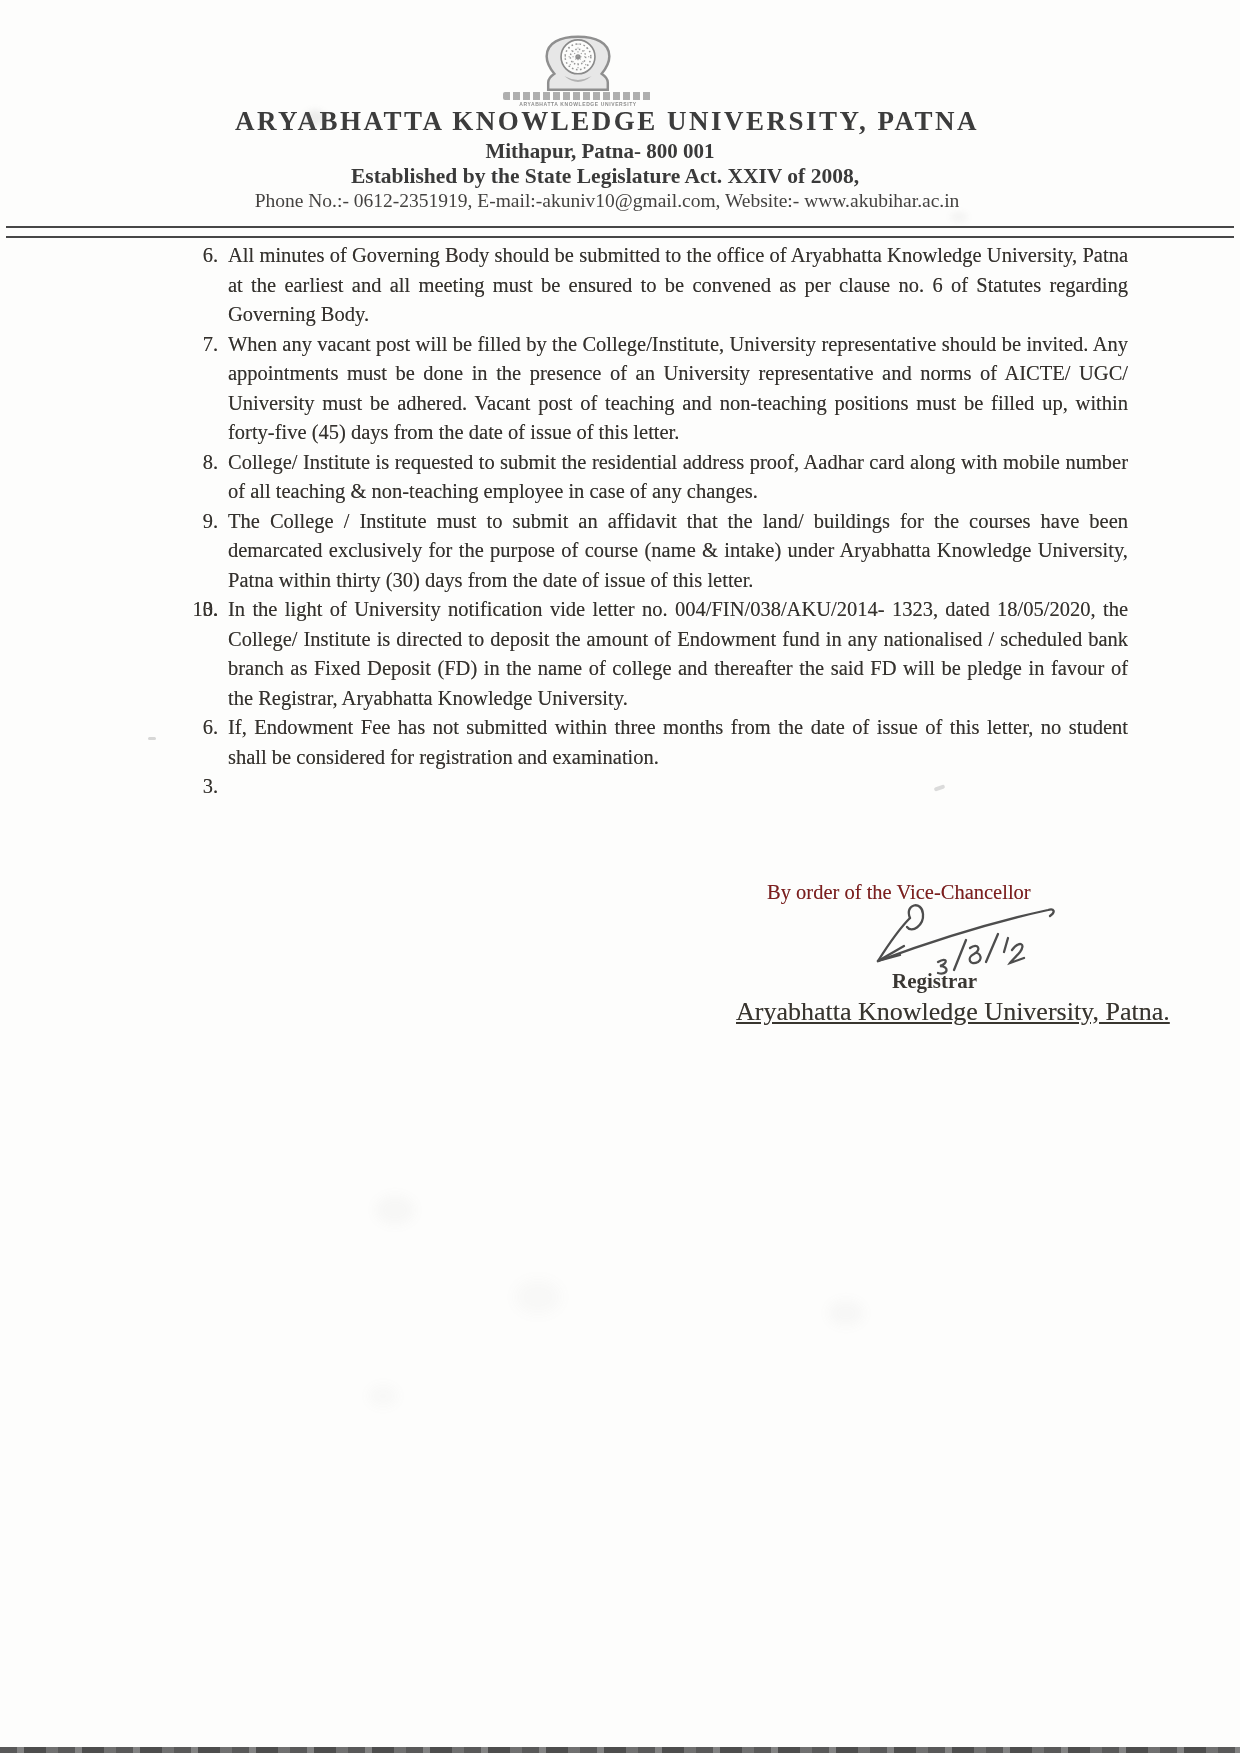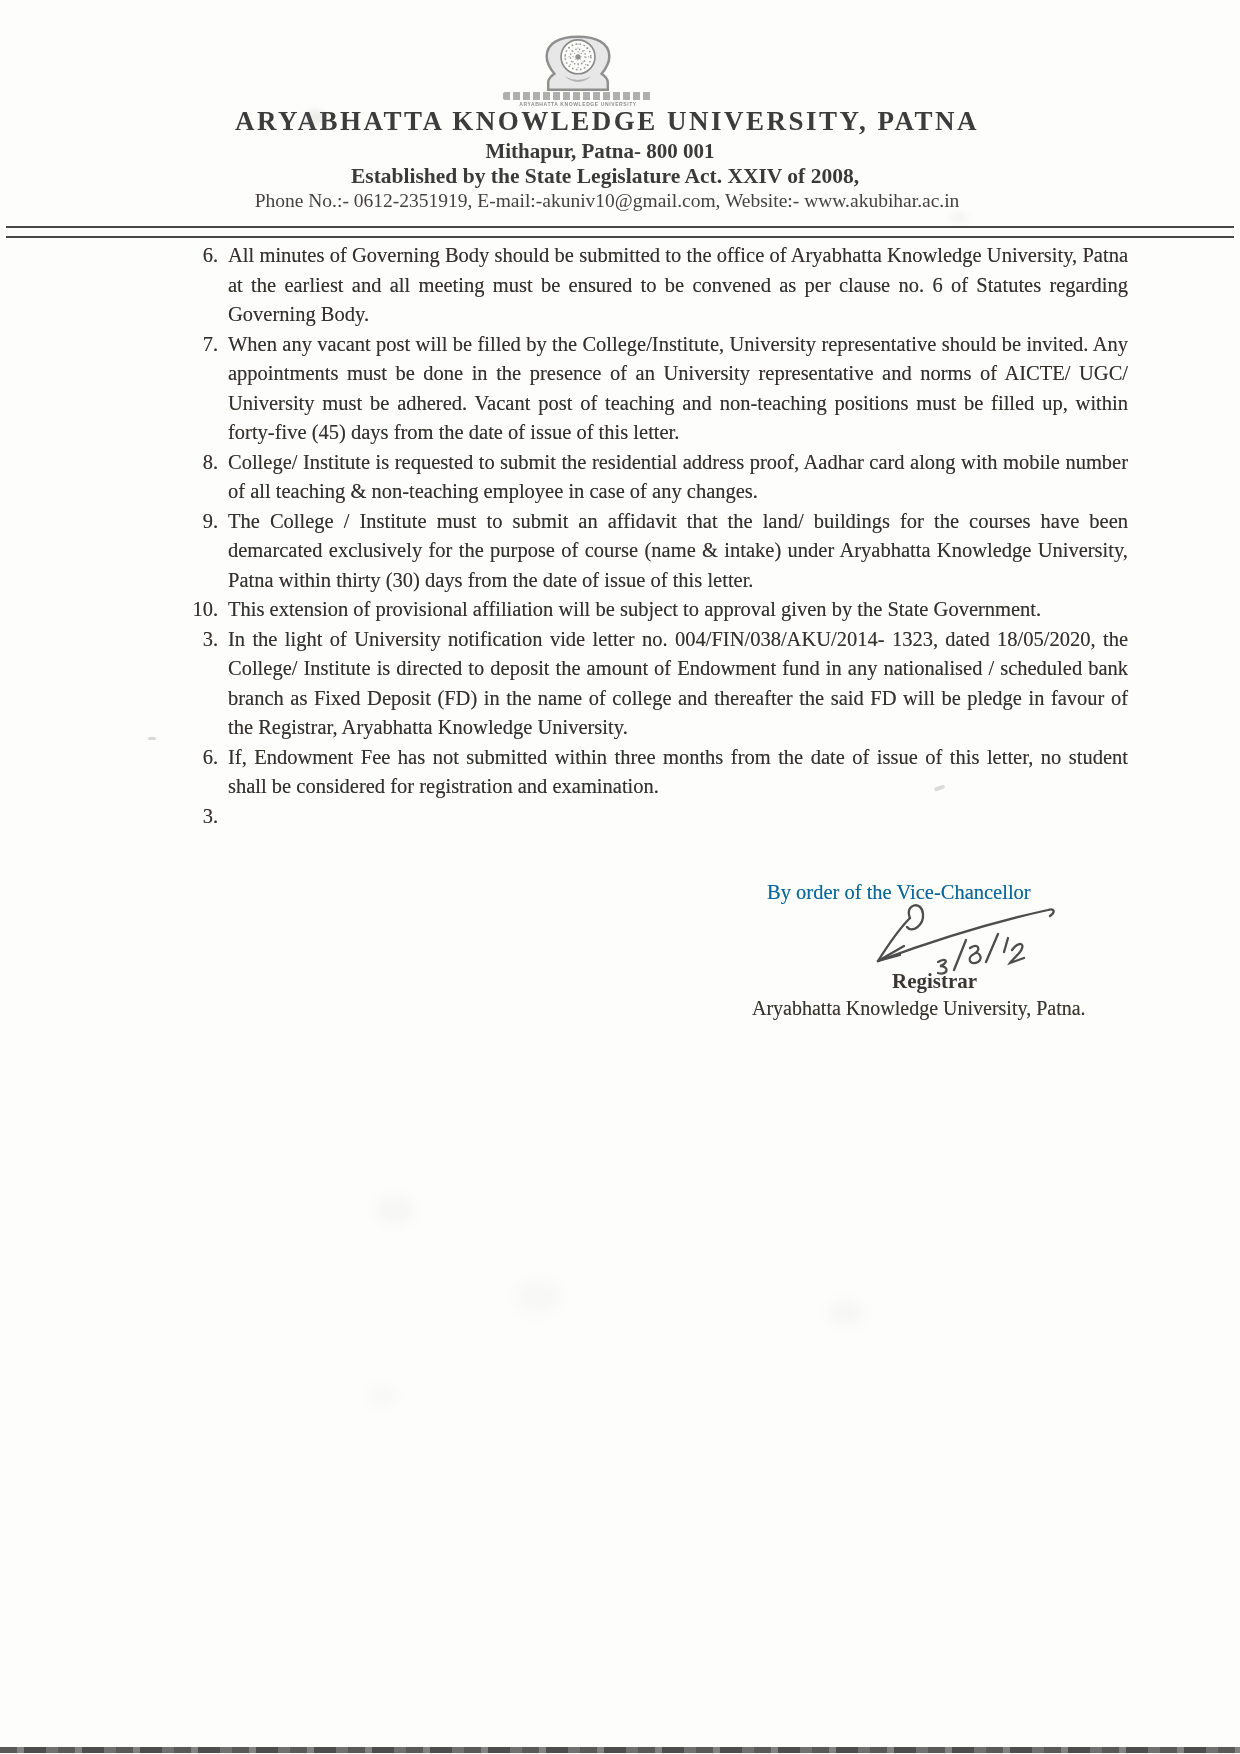--- a/index.html
+++ b/index.html
@@ -35,26 +35,26 @@
   .double-rule{position:absolute;top:226px;left:6px;right:6px;height:8px;
     border-top:2.5px solid #474747;border-bottom:2.5px solid #474747;}
 
   
   .terms-list{position:absolute;left:0;top:241px;width:1128px;}
   .term{position:relative;padding-left:228px;font-size:20.5px;line-height:29.5px;
     text-align:justify;color:#34312d;text-shadow:0 0 .4px rgba(70,66,60,.55);}
   .term .num{position:absolute;left:168px;width:50px;text-align:right;}
 
   
-  .by-order{position:absolute;left:767px;top:881px;font-size:20.5px;color:#0369a1;
+  .by-order{position:absolute;left:767px;top:881px;font-size:20.5px;color:#7f1d1d;
     text-shadow:0 0 .4px rgba(70,66,60,.5);text-align:center;}
   .signature{position:absolute;left:862px;top:898px;width:205px;height:88px;}
   .registrar{position:absolute;left:856px;top:969px;font-size:21px;font-weight:bold;color:#3a3733;margin-left:36px;}
-  .sig-org{position:absolute;left:752px;top:997px;font-size:20px;color:#38352f;
-    text-shadow:0 0 .4px rgba(70,66,60,.5);}
+  .sig-org{position:absolute;left:736px;top:997px;font-size:26px;color:#38352f;
+    text-shadow:0 0 .4px rgba(70,66,60,.5);text-decoration:underline;}
 
   
   .scan-edge{position:absolute;left:0;right:0;bottom:1px;height:6px;opacity:.85;
     background:
       repeating-linear-gradient(90deg,#3c3c3c 0 17px,#6e6e6e 17px 24px,#2e2e2e 24px 46px,#585858 46px 58px);
   }
 </style>
 </head>
 <body>
 
@@ -92,21 +92,20 @@
     <div class="term">
       <span class="num">8.</span>
       <span>College/ Institute is requested to submit the residential address proof, Aadhar card along with mobile number of all teaching &amp; non-teaching employee in case of any changes.</span>
     </div>
     <div class="term">
       <span class="num">9.</span>
       <span>The College / Institute must to submit an affidavit that the land/ buildings for the courses have been demarcated exclusively for the purpose of course (name &amp; intake) under Aryabhatta Knowledge University, Patna within thirty (30) days from the date of issue of this letter.</span>
     </div>
     <div class="term">
       <span class="num">10.</span>
-      <span>This extension of provisional affiliation will be subject to approval given by the State Government.</span>
     </div>
     <div class="term">
       <span class="num">3.</span>
       <span>In the light of University notification vide letter no. 004/FIN/038/AKU/2014- 1323, dated 18/05/2020, the College/ Institute is directed to deposit the amount of Endowment fund in any nationalised / scheduled bank branch as Fixed Deposit (FD) in the name of college and thereafter the said FD will be pledge in favour of the Registrar, Aryabhatta Knowledge University.</span>
     </div>
     <div class="term">
       <span class="num">6.</span>
       <span>If, Endowment Fee has not submitted within three months from the date of issue of this letter, no student shall be considered for registration and examination.</span>
     </div>
     <div class="term">

